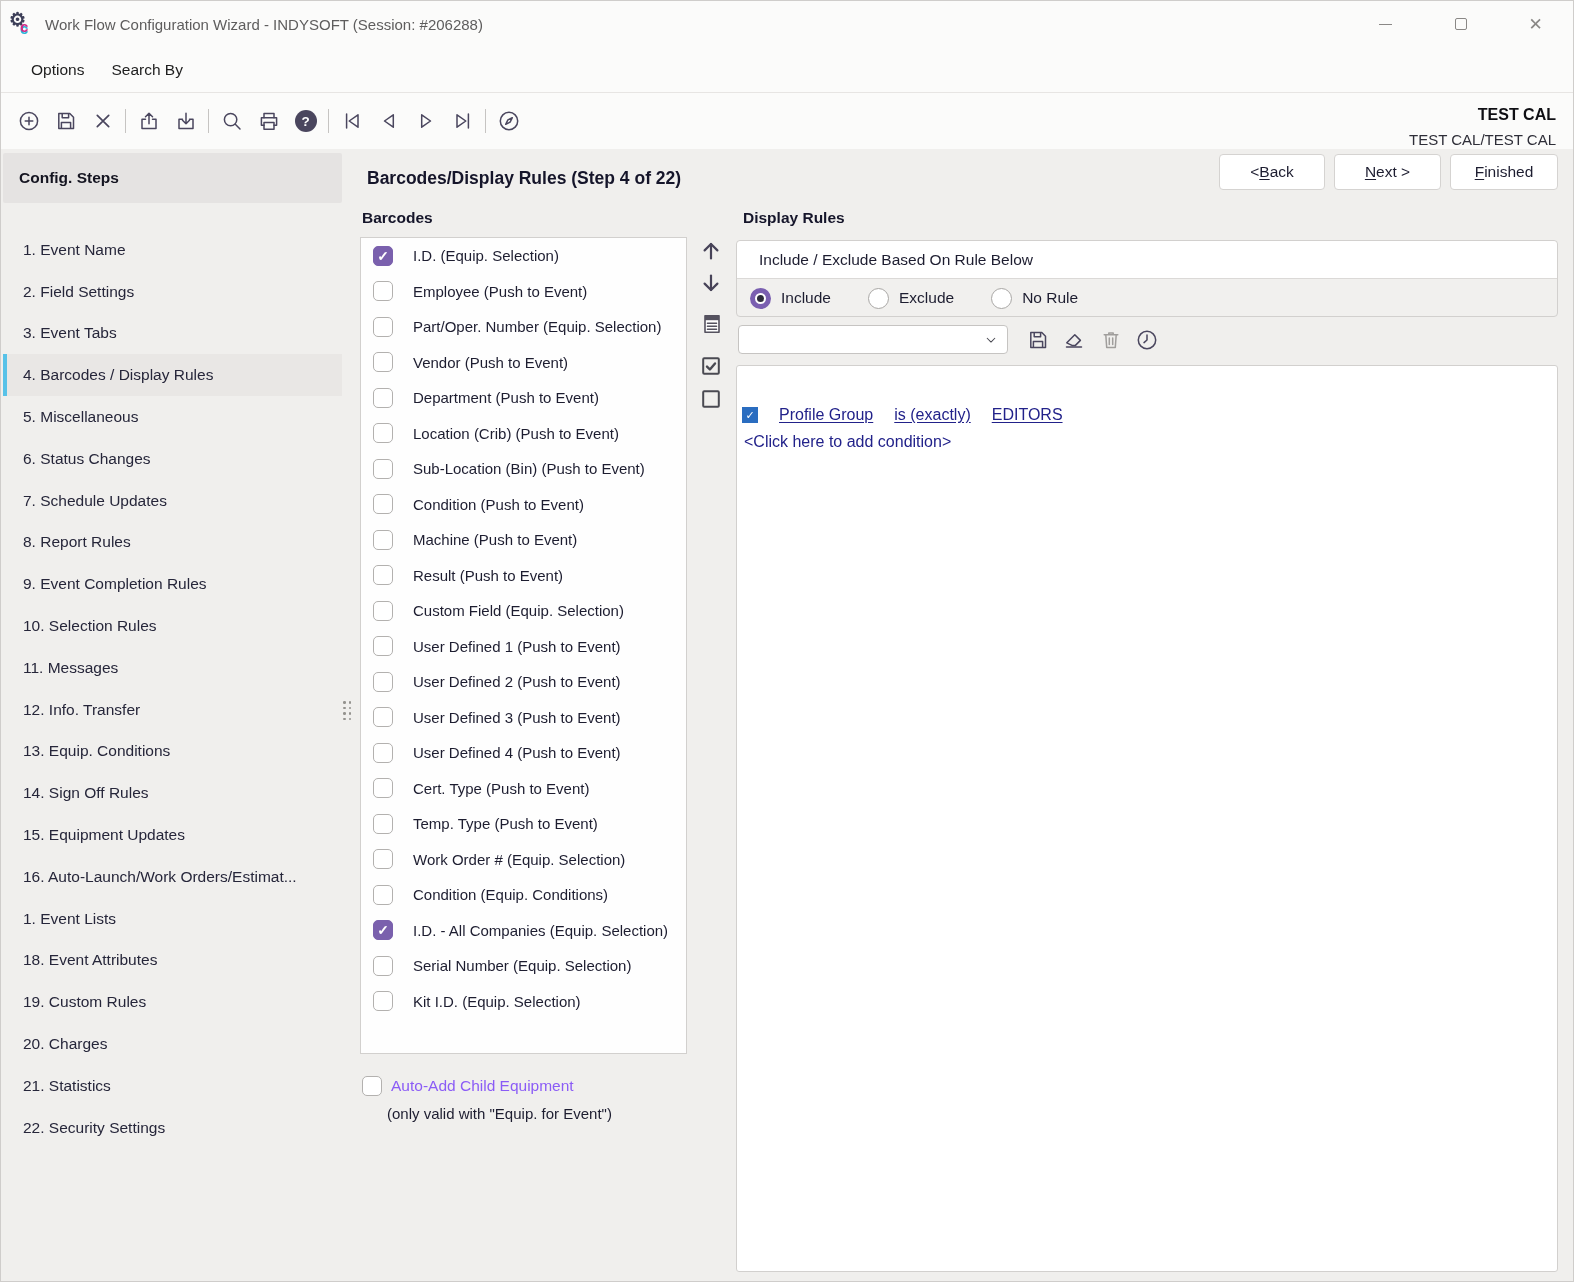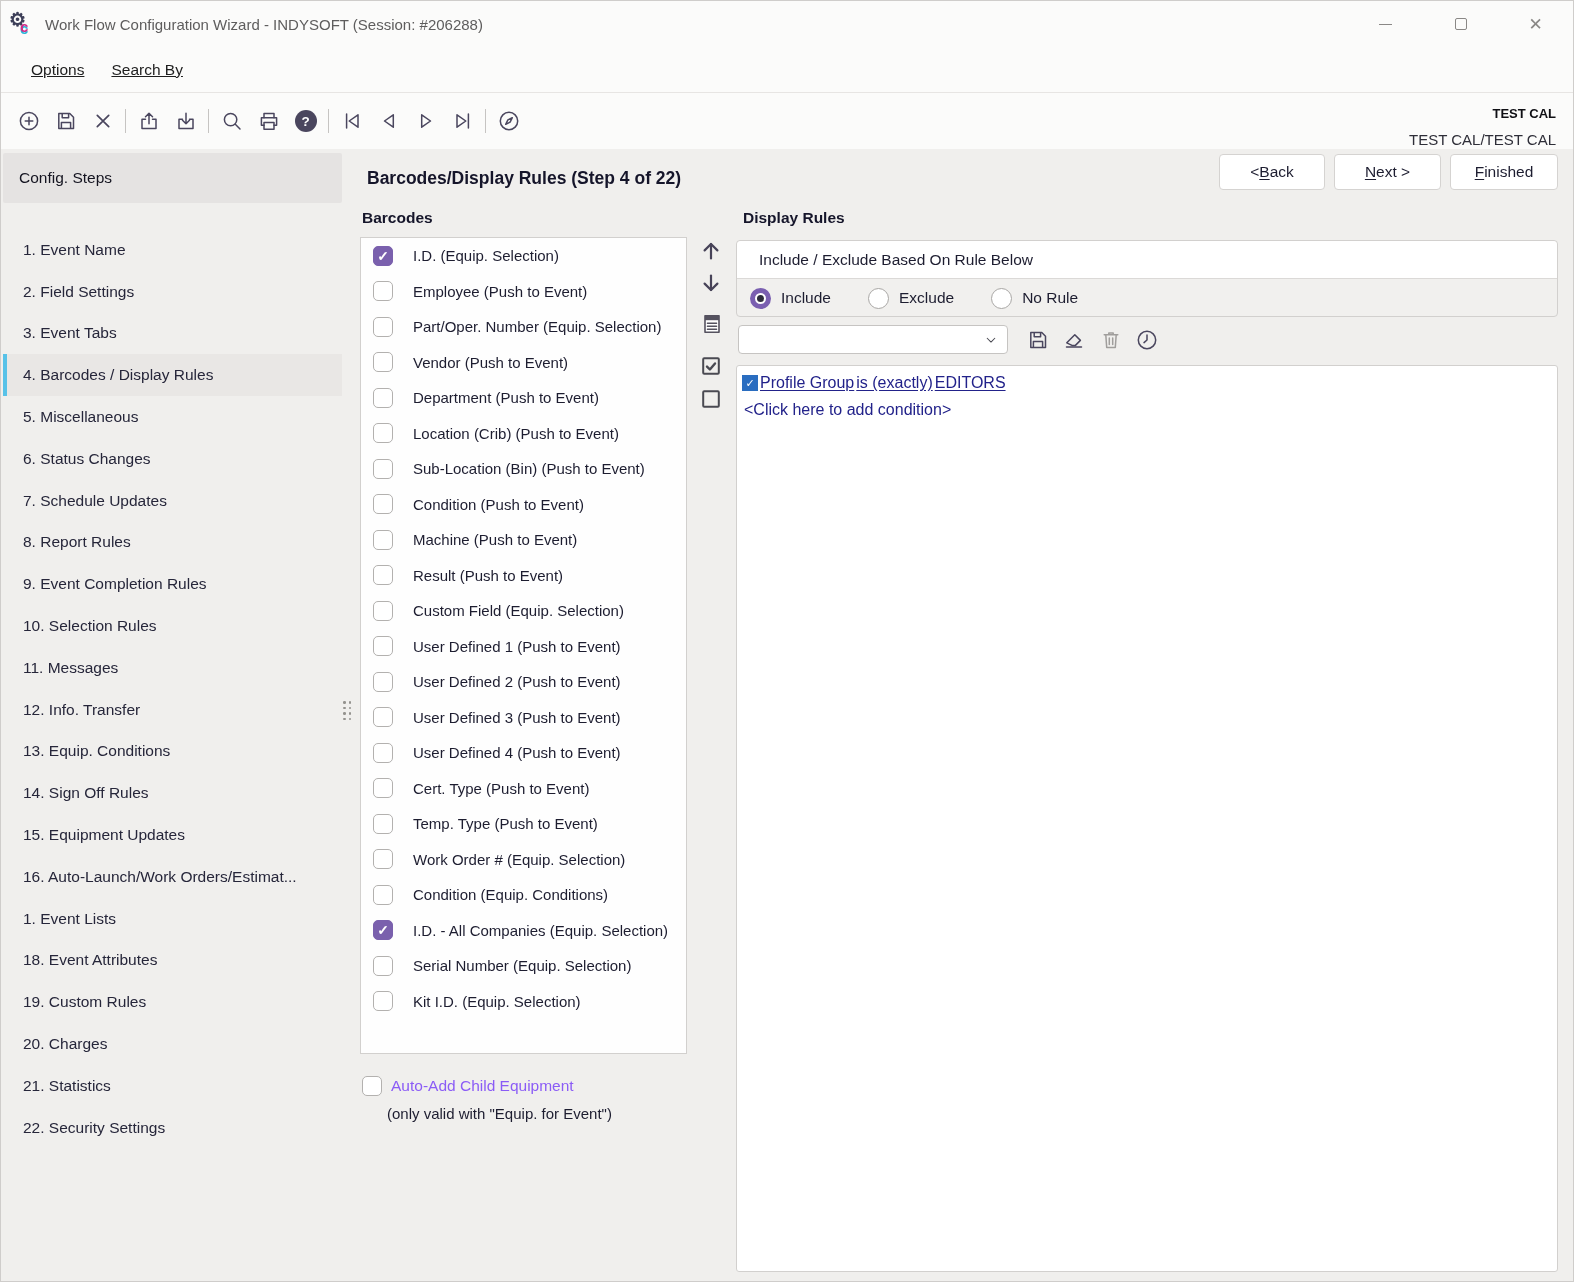--- a/index.html
+++ b/index.html
@@ -14,40 +14,40 @@
   .app-icon { position:relative; width:26px; height:26px; flex:0 0 auto; }
   .app-icon .gear { position:absolute; left:0; top:-3px; font-size:19px; color:#3d3f58; font-weight:bold; }
   .app-icon .cswirl { position:absolute; left:11px; top:7px; font-size:15px; font-weight:bold; color:#cf2a86; text-shadow:0 2px 0 #2ab4d8; }
   .win-title { margin-left:10px; font-size:15px; color:#5e5d5d; }
   .win-controls { position:absolute; right:0; top:0; height:46px; display:flex; }
   .win-btn { width:75px; height:46px; display:flex; align-items:center; justify-content:center; color:#7e7c7a; }
   .min-glyph { display:block; width:13px; height:0; border-top:1.6px solid #8a8886; }
   .max-glyph { display:block; width:12px; height:12px; border:1.6px solid #8a8886; border-radius:2px; }
   .close-glyph { font-size:17px; color:#8a8886; line-height:1; }
   
-  .menubar { position:absolute; top:46px; left:0; right:0; height:46px; display:flex; align-items:center; gap:27px; padding-left:30px; border-bottom:1px solid #e7e5e3; font-size:15.5px; color:#1e1e1e;text-decoration:underline; }
+  .menubar { position:absolute; top:46px; left:0; right:0; height:46px; display:flex; align-items:center; gap:27px; padding-left:30px; border-bottom:1px solid #e7e5e3; font-size:15.5px; color:#1e1e1e; }
   .menu-item { cursor:default; }
   
   .toolbar { position:absolute; top:93px; left:0; right:0; height:54px; display:flex; align-items:center; padding-left:9px; }
   .tb-btn { width:37px; height:36px; display:flex; align-items:center; justify-content:center; }
   .tb-sep { width:0; height:24px; border-left:1px solid #c6c4c2; margin:0 4px; }
   .tb-btn svg { stroke:#4a465e; fill:none; stroke-width:1.5; stroke-linecap:round; stroke-linejoin:round; }
   .help-circle { width:22px; height:22px; border-radius:50%; background:#4a465e; color:#fff; font-size:13.5px; font-weight:bold; display:flex; align-items:center; justify-content:center; }
   
-  .ctx-title { position:absolute; top:105px; right:17px; font-size:13px; font-weight:bold; color:#0f0f14; }
+  .ctx-title { position:absolute; top:105px; right:17px; font-size:16px; font-weight:bold; color:#0f0f14; }
   .ctx-sub { position:absolute; top:130px; right:17px; font-size:15px; color:#2e2e38; }
   .nav-btn { position:absolute; top:153px; height:36px; background:#fff; border:1px solid #d5d3d1; border-radius:4px; font-size:15.5px; color:#1d1d30; display:flex; align-items:center; justify-content:center; cursor:default; }
   .nav-btn u { text-underline-offset:2px; }
   #btn-back { left:1218px; width:106px; }
   #btn-next { left:1333px; width:107px; }
   #btn-finished { left:1449px; width:108px; }
   
   .content-bg { position:absolute; top:148px; left:0; right:0; bottom:0; background:#f0efed; }
   
-  .side-header { position:absolute; left:2px; top:152px; width:339px; height:50px; background:#e5e3e2; border-radius:2px; display:flex; align-items:center; padding-left:16px; font-size:15.5px; font-weight:normal; color:#141420; }
+  .side-header { position:absolute; left:2px; top:152px; width:339px; height:50px; background:#e5e3e2; border-radius:2px; display:flex; align-items:center; padding-left:16px; font-size:15.5px; font-weight:bold; color:#141420; }
   .side-list { position:absolute; left:2px; top:228px; width:339px; }
   .side-item { height:41.8px; display:flex; align-items:center; padding-left:16px; border-left:4px solid transparent; font-size:15.5px; color:#26263a; white-space:nowrap; overflow:hidden; }
   .side-item.active { background:#e9e7e5; border-left-color:#58c2e8; }
   .grip { position:absolute; left:342px; top:700px; width:11px; height:20px; display:grid; grid-template-columns:repeat(2,2.5px); grid-auto-rows:2.5px; gap:3px; }
   .grip i { background:#95938f; border-radius:50%; }
   
   .main-title { position:absolute; left:366px; top:167px; font-size:17.5px; font-weight:bold; color:#15152a; }
   .bc-head { position:absolute; left:361px; top:208px; font-size:15.5px; font-weight:bold; color:#15152a; }
   .dr-head { position:absolute; left:742px; top:208px; font-size:15.5px; font-weight:bold; color:#15152a; }
   
@@ -74,21 +74,21 @@
   .radio { width:21px; height:21px; border-radius:50%; background:#fff; border:1px solid #a9a7a5; margin-right:10px; position:relative; flex:0 0 auto; }
   .radio.selected { border:5px solid #7a5fb0; }
   .radio.selected::after { content:""; position:absolute; left:50%; top:50%; width:7px; height:7px; margin:-3.5px 0 0 -3.5px; background:#2c2c3a; border-radius:50%; }
   .dr-combo { position:absolute; left:737px; top:324px; width:270px; height:29px; background:#fff; border:1px solid #c6c4c2; border-radius:4px; display:flex; align-items:center; justify-content:space-between; padding:0 9px 0 10px; font-size:14px; color:#1d1d30; }
   .dr-combo svg { stroke:#4a4a52; fill:none; stroke-width:1.8; stroke-linecap:round; stroke-linejoin:round; }
   .dr-action { position:absolute; width:26px; height:26px; top:326px; display:flex; align-items:center; justify-content:center; }
   .dr-action svg { fill:none; stroke:#4a465e; stroke-width:1.5; stroke-linecap:round; stroke-linejoin:round; }
   #act-save { left:1024px; } #act-erase { left:1060px; } #act-trash { left:1097px; } #act-clock { left:1133px; }
   #act-trash svg { stroke:#a09e9c; }
   .dr-rulebox { position:absolute; left:735px; top:364px; width:822px; height:907px; background:#fff; border:1px solid #d2d0ce; border-radius:3px; padding:8px 5px; }
-  .cond-row { display:flex; align-items:center; gap:2px; }
+  .cond-row { display:flex; align-items:center; gap:21px;margin-top:32px; }
   .cond-cb { width:16px; height:16px; flex:0 0 auto; background:#fff; border:1px solid #7da4d4; position:relative; }
   .cond-cb.checked { background:#2a6dc0; border-color:#2a6dc0; }
   .cond-cb.checked::after { content:"✓"; position:absolute; inset:0; display:flex; align-items:center; justify-content:center; color:#fff; font-size:11px; }
   .cond-link { font-size:16px; color:#22228a; text-decoration:underline; text-underline-offset:2px; cursor:default; }
   .add-cond { margin:9px 0 0 2px; font-size:16px; color:#22228a; }
 </style>
 </head>
 <body>
 
 <div class="window">

